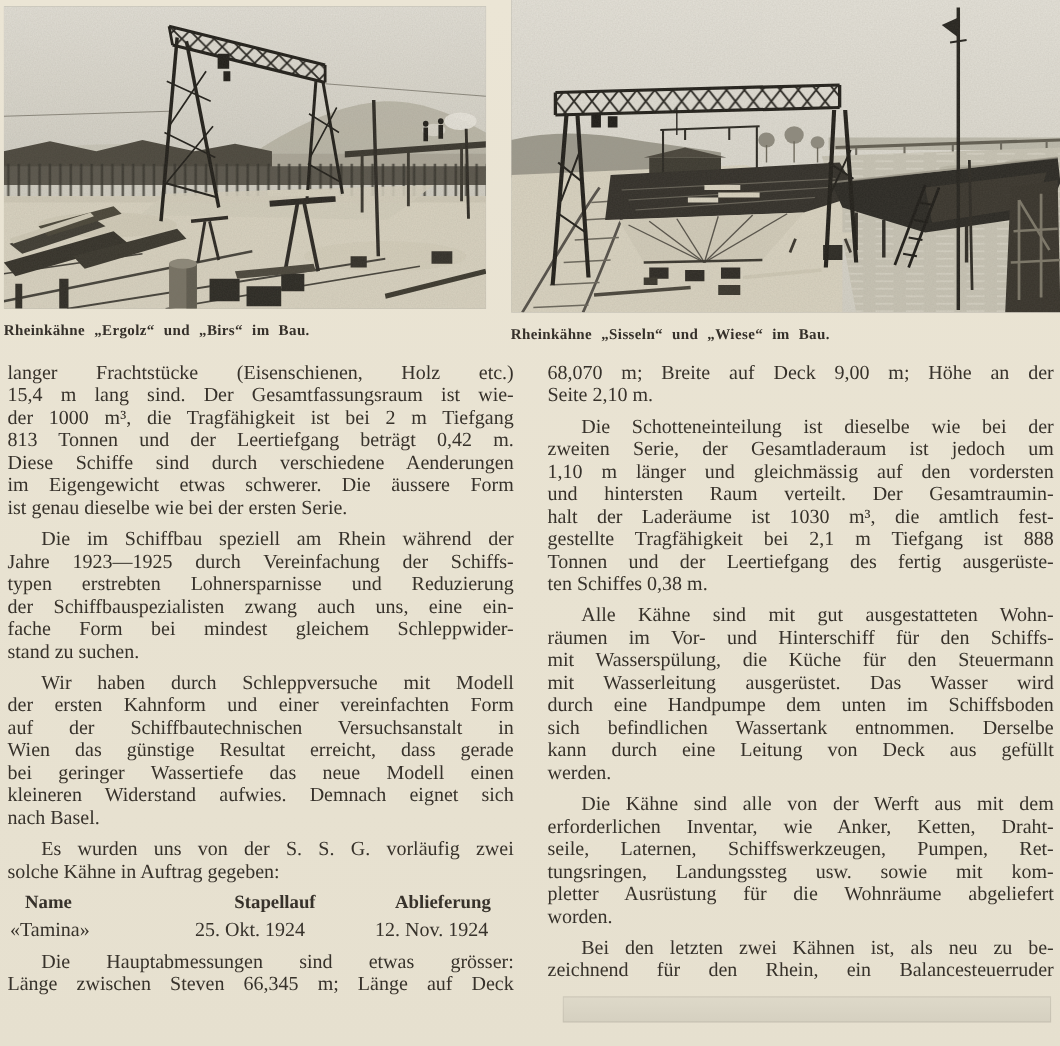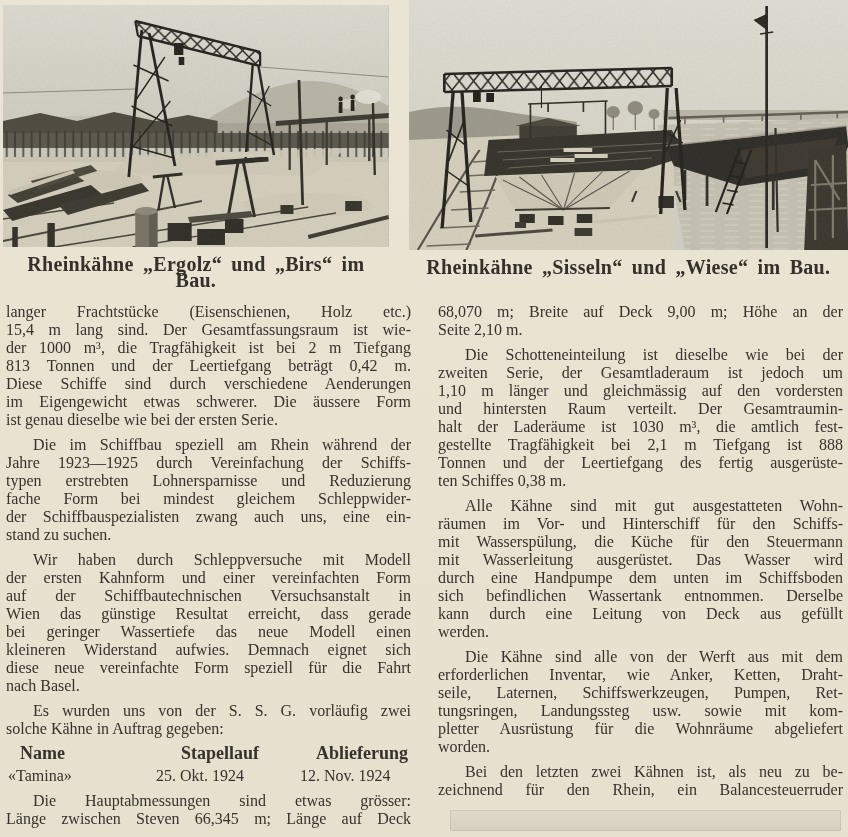--- a/index.html
+++ b/index.html
@@ -15,38 +15,38 @@
   
   .figs{display:flex;align-items:flex-start;padding-left:3px;}
   .fig{display:block;margin:0;}
   .fig1{width:417px;margin-top:5px;}
   .fig2{width:475px;margin-left:20px;margin-top:0;}
   .photo{position:relative;overflow:hidden;background:#d9d6cc;box-shadow:0 0 0 1px rgba(90,85,70,.25) inset;}
   .photo1{height:242px;}
   .photo2{height:250px;}
   .photo svg{display:block;width:100%;height:100%;}
   .figcap{
-    font-weight:bold;font-size:20px;line-height:16px;text-align:center;
+    font-weight:bold;font-size:12px;line-height:16px;text-align:left;
     margin-top:9px;word-spacing:4px;letter-spacing:.3px;color:#35302a;
   }
 
   
   .cols{display:flex;gap:27px;padding:0 5px 0 6px;margin-top:15px;}
   .col{flex:1 1 0;font-size:16px;line-height:18px;color:#37322b;}
   .para{margin:0;}
   .para + .para, .ship-table + .para{margin-top:7px;}
   .tline{text-align:justify;text-align-last:justify;-moz-text-align-last:justify;white-space:nowrap;}
   .tline{white-space:normal;}
   .tline.endline{text-align-last:left;-moz-text-align-last:left;}
   .tline.indent{text-indent:27px;}
 
   
   .ship-table{margin:6px 0 4px 0;}
   .trow{display:grid;grid-template-columns:138px 152px 1fr;line-height:19px;}
-  .trow.thead{font-weight:bold;font-size:18px;padding-bottom:3px;}
+  .trow.thead{font-weight:bold;font-size:15px;padding-bottom:3px;}
   .thead .c1{padding-left:14px;}
   .thead .c2{text-align:center;}
   .thead .c3{padding-left:20px;}
   .tbody .c1{padding-left:2px;}
   .tbody .c2{padding-left:12px;}
   .tbody .c3{padding-left:4px;}
 
   
   .cutoff-strip{
     height:21px;margin-top:11px;margin-left:12px;margin-right:2px;
@@ -328,32 +328,31 @@
           <div class="tline">der 1000 m³, die Tragfähigkeit ist bei 2 m Tiefgang</div>
           <div class="tline">813 Tonnen und der Leertiefgang beträgt 0,42 m.</div>
           <div class="tline">Diese Schiffe sind durch verschiedene Aenderungen</div>
           <div class="tline">im Eigengewicht etwas schwerer. Die äussere Form</div>
           <div class="tline endline">ist genau dieselbe wie bei der ersten Serie.</div>
         </div>
         <div class="para">
           <div class="tline indent">Die im Schiffbau speziell am Rhein während der</div>
           <div class="tline">Jahre 1923—1925 durch Vereinfachung der Schiffs-</div>
           <div class="tline">typen erstrebten Lohnersparnisse und Reduzierung</div>
+          <div class="tline">der Schiffbauspezialisten zwang auch uns, eine ein-</div>
           <div class="tline">fache Form bei mindest gleichem Schleppwider-</div>
-          <div class="tline">der Schiffbauspezialisten zwang auch uns, eine ein-</div>
           <div class="tline endline">stand zu suchen.</div>
         </div>
         <div class="para">
           <div class="tline indent">Wir haben durch Schleppversuche mit Modell</div>
           <div class="tline">der ersten Kahnform und einer vereinfachten Form</div>
           <div class="tline">auf der Schiffbautechnischen Versuchsanstalt in</div>
           <div class="tline">Wien das günstige Resultat erreicht, dass gerade</div>
           <div class="tline">bei geringer Wassertiefe das neue Modell einen</div>
           <div class="tline">kleineren Widerstand aufwies. Demnach eignet sich</div>
-          <div class="tline">diese neue vereinfachte Form speziell für die Fahrt</div>
           <div class="tline endline">nach Basel.</div>
         </div>
         <div class="para">
           <div class="tline indent">Es wurden uns von der S. S. G. vorläufig zwei</div>
           <div class="tline endline">solche Kähne in Auftrag gegeben:</div>
         </div>
         <div class="ship-table">
           <div class="trow thead">
             <span class="c1">Name</span>
             <span class="c2">Stapellauf</span>

